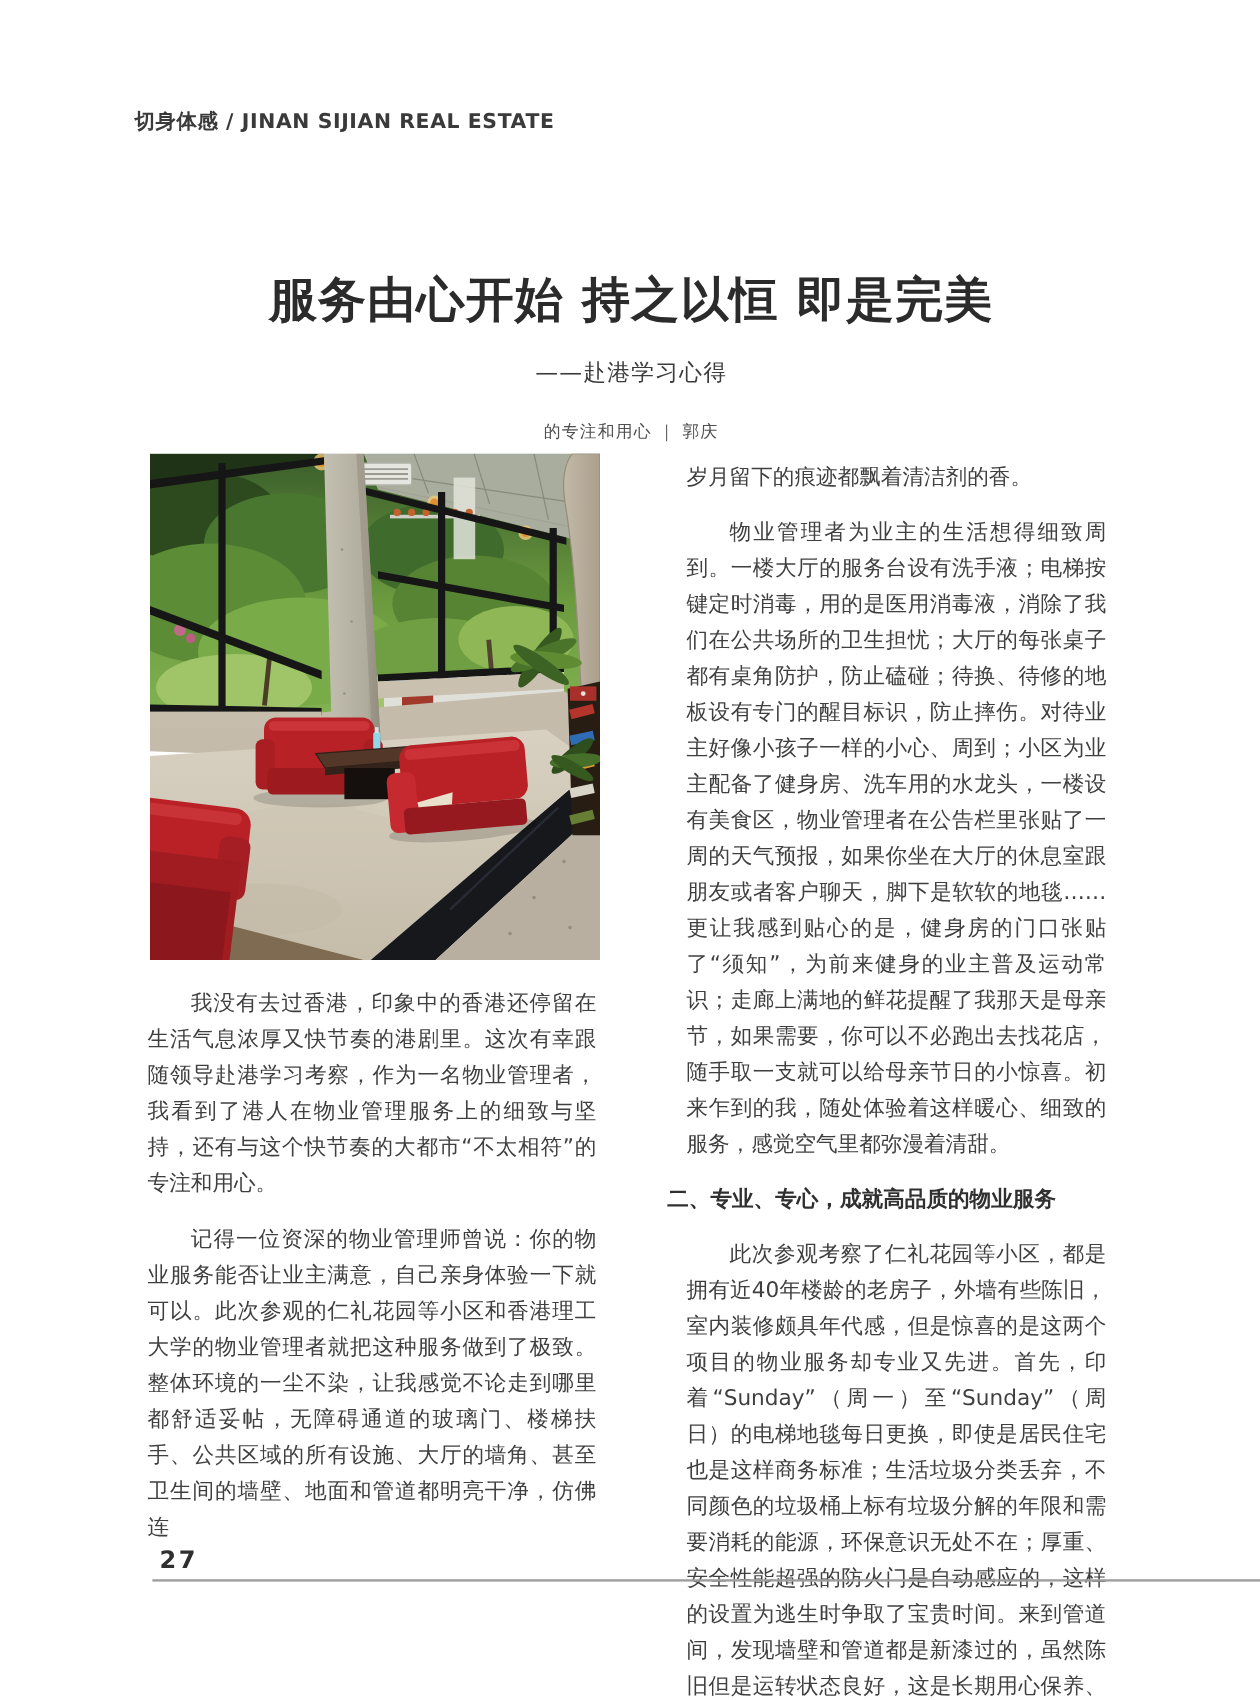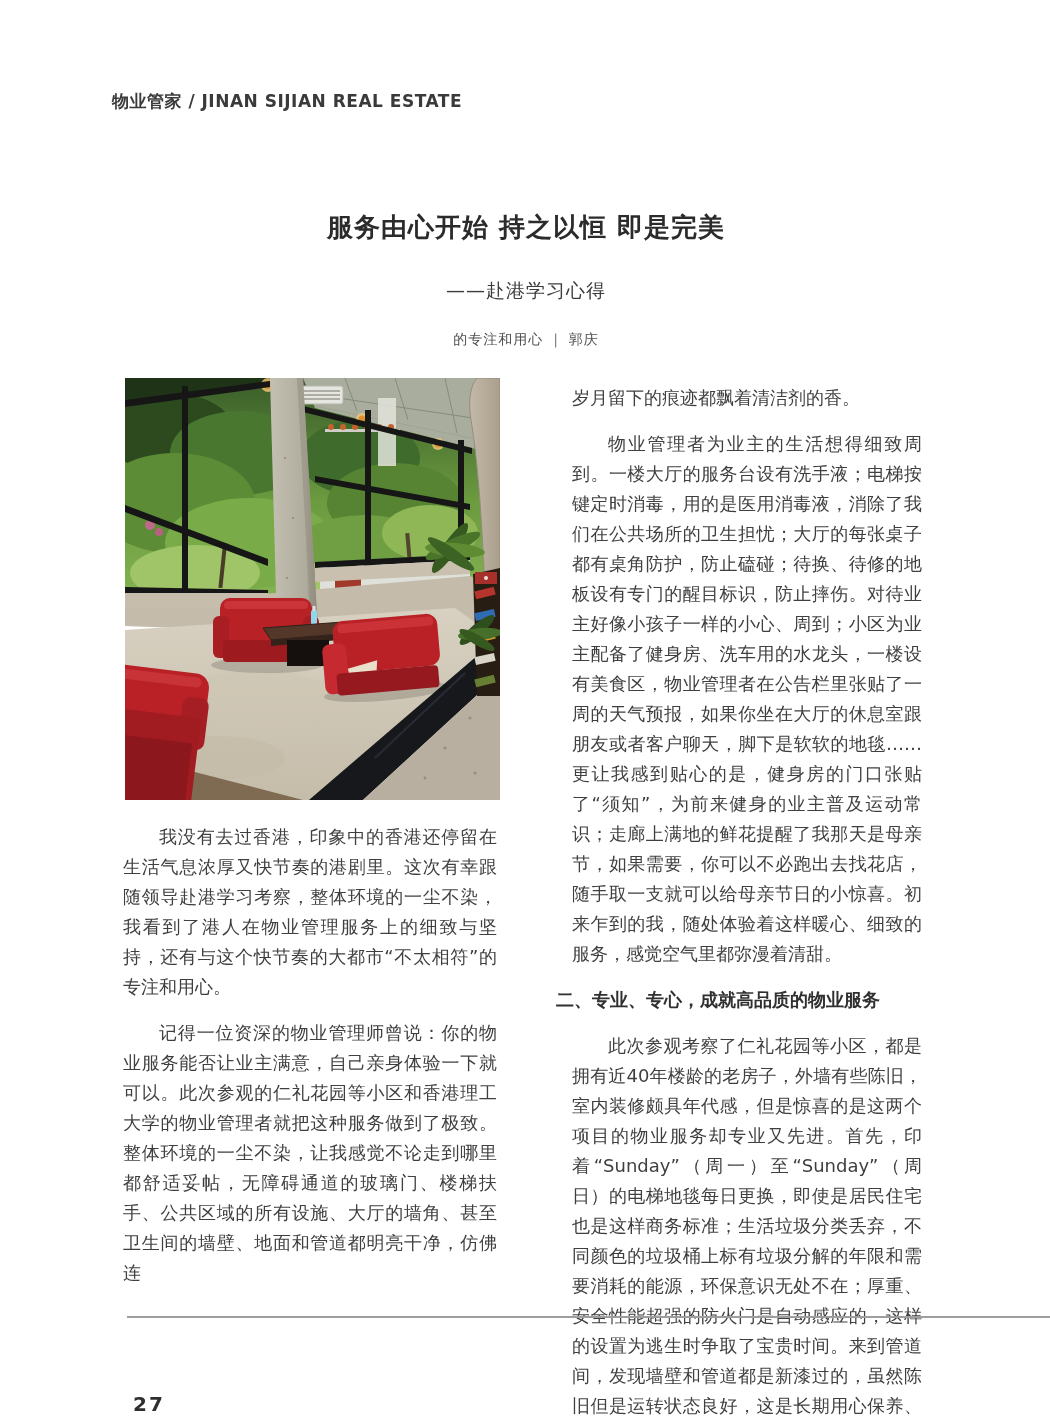--- a/index.html
+++ b/index.html
@@ -8,45 +8,45 @@
     font-family:"DejaVu Sans","Liberation Sans",sans-serif;
     color:#3f3f3f;overflow:hidden;
   }
   .masthead{
     position:absolute;left:112px;top:90px;
     font-size:17px;font-weight:bold;letter-spacing:0.5px;color:#3a3a3a;
   }
   .title-block{position:absolute;left:112px;top:210px;width:828px;text-align:center;}
   .article-title{
     font-family:"DejaVu Serif","Liberation Serif",serif;
-    font-size:26px;font-weight:bold;color:#2b2b2b;letter-spacing:1px;margin:0;
-  }
-  .article-subtitle{font-size:19px;color:#3c3c3c;margin-top:33px;letter-spacing:1px;}
+    font-size:40px;font-weight:bold;color:#2b2b2b;letter-spacing:1px;margin:12px;
+  }
+  .article-subtitle{font-size:19px;color:#3c3c3c;margin-top:21px;letter-spacing:1px;}
   .article-byline{font-size:14px;color:#4f4f4f;margin-top:27px;letter-spacing:1px;}
   .col{position:absolute;font-size:18px;line-height:30px;text-align:justify;}
   .col p{margin:16px;text-indent:2em;}
   .col p.noindent{text-indent:0;}
   .col h2{
     margin:15px 0 0 0;font-size:18px;line-height:30px;font-weight:bold;
     color:#303030;text-indent:0;
   }
   .col-left{left:107px;top:378px;width:406px;}
   .col-right{left:556px;top:367px;width:382px;}
   .photo-frame{width:375px;height:422px;margin-left:18px;margin-bottom:22px;overflow:hidden;}
   .photo-frame svg{display:block;}
   .footer-rule{position:absolute;left:127px;top:1316px;width:923px;height:2px;background:#9e9e9e;}
   .page-number{
-    position:absolute;left:133px;top:1392px;font-size:20px;font-weight:600;
+    position:absolute;left:133px;top:1288px;font-size:20px;font-weight:600;
     letter-spacing:2px;color:#2f2f2f;
   }
 </style>
 </head>
 <body>
 
-<div class="masthead">物业管家 / JINAN SIJIAN REAL ESTATE</div>
+<div class="masthead">切身体感 / JINAN SIJIAN REAL ESTATE</div>
 
 <div class="title-block">
   <h1 class="article-title">服务由心开始 持之以恒 即是完美</h1>
   <div class="article-subtitle">——赴港学习心得</div>
   <div class="article-byline">的专注和用心 ｜ 郭庆</div>
 </div>
 
 <div class="col col-left">
   <div class="photo-frame">
     <svg width="375" height="422" viewBox="0 0 375 422" xmlns="http://www.w3.org/2000/svg">
@@ -235,21 +235,21 @@
 
       <g transform="rotate(7 40 340)">
         <rect x="-22" y="292" width="102" height="56" rx="14" fill="#b92127"></rect>
         <rect x="-14" y="296" width="86" height="10" rx="5" fill="#ce393f" opacity="0.75"></rect>
         <rect x="56" y="316" width="26" height="52" rx="8" fill="#a51e23"></rect>
         <rect x="-22" y="336" width="98" height="92" fill="#a01c21"></rect>
         <rect x="-22" y="362" width="92" height="66" fill="#8c171c"></rect>
       </g>
     </svg>
   </div>
-  <p>我没有去过香港，印象中的香港还停留在生活气息浓厚又快节奏的港剧里。这次有幸跟随领导赴港学习考察，整体环境的一尘不染，我看到了港人在物业管理服务上的细致与坚持，还有与这个快节奏的大都市“不太相符”的专注和用心。</p>
+  <p>我没有去过香港，印象中的香港还停留在生活气息浓厚又快节奏的港剧里。这次有幸跟随领导赴港学习考察，作为一名物业管理者，我看到了港人在物业管理服务上的细致与坚持，还有与这个快节奏的大都市“不太相符”的专注和用心。</p>
   <p>记得一位资深的物业管理师曾说：你的物业服务能否让业主满意，自己亲身体验一下就可以。此次参观的仁礼花园等小区和香港理工大学的物业管理者就把这种服务做到了极致。整体环境的一尘不染，让我感觉不论走到哪里都舒适妥帖，无障碍通道的玻璃门、楼梯扶手、公共区域的所有设施、大厅的墙角、甚至卫生间的墙壁、地面和管道都明亮干净，仿佛连</p>
 </div>
 
 <div class="col col-right">
   <p class="noindent">岁月留下的痕迹都飘着清洁剂的香。</p>
   <p>物业管理者为业主的生活想得细致周到。一楼大厅的服务台设有洗手液；电梯按键定时消毒，用的是医用消毒液，消除了我们在公共场所的卫生担忧；大厅的每张桌子都有桌角防护，防止磕碰；待换、待修的地板设有专门的醒目标识，防止摔伤。对待业主好像小孩子一样的小心、周到；小区为业主配备了健身房、洗车用的水龙头，一楼设有美食区，物业管理者在公告栏里张贴了一周的天气预报，如果你坐在大厅的休息室跟朋友或者客户聊天，脚下是软软的地毯……更让我感到贴心的是，健身房的门口张贴了“须知”，为前来健身的业主普及运动常识；走廊上满地的鲜花提醒了我那天是母亲节，如果需要，你可以不必跑出去找花店，随手取一支就可以给母亲节日的小惊喜。初来乍到的我，随处体验着这样暖心、细致的服务，感觉空气里都弥漫着清甜。</p>
   <h2>二、专业、专心，成就高品质的物业服务</h2>
   <p>此次参观考察了仁礼花园等小区，都是拥有近40年楼龄的老房子，外墙有些陈旧，室内装修颇具年代感，但是惊喜的是这两个项目的物业服务却专业又先进。首先，印着“Sunday”（周一）至“Sunday”（周日）的电梯地毯每日更换，即使是居民住宅也是这样商务标准；生活垃圾分类丢弃，不同颜色的垃圾桶上标有垃圾分解的年限和需要消耗的能源，环保意识无处不在；厚重、安全性能超强的防火门是自动感应的，这样的设置为逃生时争取了宝贵时间。来到管道间，发现墙壁和管道都是新漆过的，虽然陈旧但是运转状态良好，这是长期用心保养、维护的结果。每根管道竟然都标注到</p>
 </div>
 

